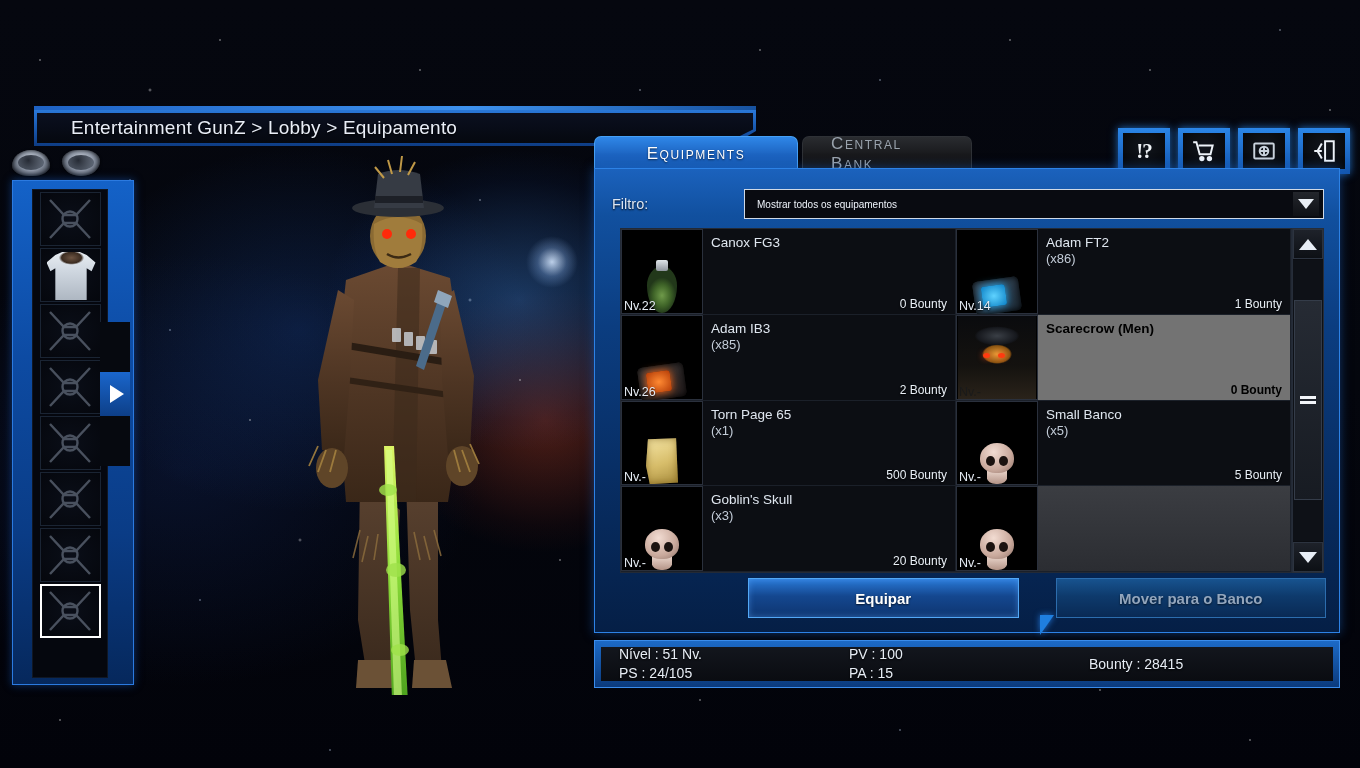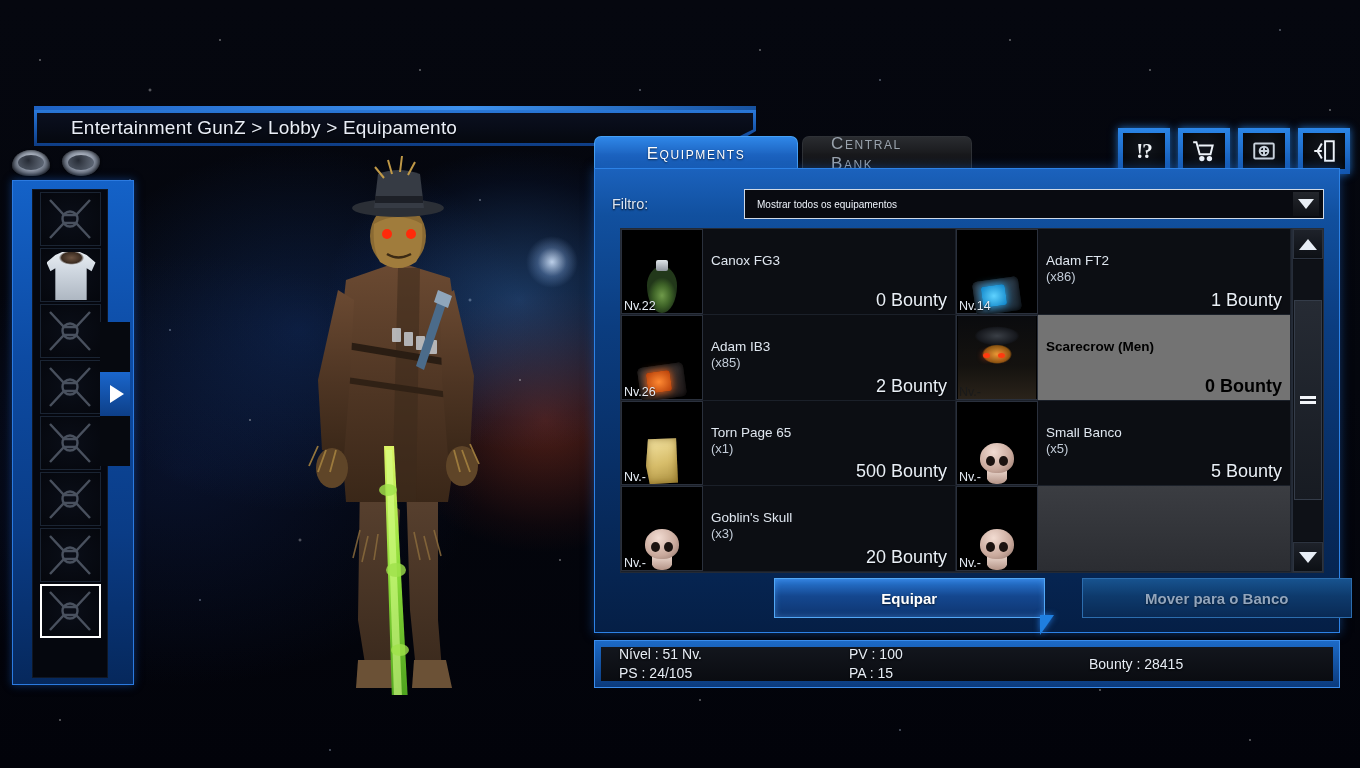--- a/index.html
+++ b/index.html
@@ -240,28 +240,28 @@
     background:#000; position:relative;
     border:1px solid #2a303c;
     display:flex; align-items:flex-end; justify-content:center;
   }
   .item .lvl {
     position:absolute; left:2px; bottom:0px;
     color:#e6ecf4; font-size:12.5px; text-shadow:0 1px 2px #000;
     z-index:3;
   }
   .item.selected .lvl { color:#1a1a1a; text-shadow:none; }
-  .item .body { flex:1; position:relative; padding:6px 8px 0 8px;margin-top:18px; }
+  .item .body { flex:1; position:relative; padding:6px 8px 0 8px; }
   .item .nm { color:#dfe6ef; font-size:13.5px; line-height:16px; }
   .item .qty { color:#c3ccd8; font-size:13px; line-height:16px; }
   .item.selected .nm { color:#000; font-weight:bold; }
   .item.selected .qty { color:#111; }
   .item .bounty {
     position:absolute; right:8px; bottom:3px;
-    color:#e9eff6; font-size:18px; text-shadow:0 1px 2px #000;
+    color:#e9eff6; font-size:12px; text-shadow:0 1px 2px #000;
   }
   .item.selected .bounty { color:#000; font-weight:bold; text-shadow:none; }
 
   
   .th-grenade{width:30px;height:46px;background:
      radial-gradient(ellipse 14px 18px at 50% 62%, #6f9a4a 0%, #3f6428 60%, #22381a 100%);
      border-radius:46% 46% 50% 50%/40% 40% 60% 60%; position:relative;}
   .th-grenade::before{content:'';position:absolute;left:9px;top:-7px;width:12px;height:11px;background:linear-gradient(180deg,#dfe4e8,#8e949c);border-radius:2px;}
   .th-box{width:46px;height:34px;border-radius:5px;position:relative;transform:rotate(-8deg);}
   .th-box.blue{background:linear-gradient(145deg,#3a4a5a,#1b2733);box-shadow:inset 0 0 6px #000;}
@@ -294,21 +294,21 @@
   .sb-btn .up{width:0;height:0;border-left:9px solid transparent;border-right:9px solid transparent;border-bottom:11px solid #e8eef6;}
   .sb-btn .dn{width:0;height:0;border-left:9px solid transparent;border-right:9px solid transparent;border-top:11px solid #e8eef6;}
   #sb-track{flex:1;position:relative;background:#0e1117;margin:1px 0;}
   #sb-thumb{position:absolute;left:1px;right:1px;top:40px;height:200px;
     background:linear-gradient(180deg,#262b34,#171b22);border:1px solid #343c49;
     display:flex;align-items:center;justify-content:center;}
   #sb-thumb .grip{width:16px;height:8px;
     background:linear-gradient(180deg,#f2f5f9 0 3px, transparent 3px 5px, #f2f5f9 5px 8px);}
 
   
-  #actions { position:absolute; left:774px; top:578px; width:578px; height:40px; display:flex; gap:37px; }
+  #actions { position:absolute; left:748px; top:578px; width:578px; height:40px; display:flex; gap:37px; }
   .act {
     flex:1; display:flex; align-items:center; justify-content:center;
     font-size:15px; font-weight:bold;
     border:1px solid #2a6fc0;
   }
   #btn-equip {
     background: linear-gradient(180deg,#2a7ad8 0%, #14478f 45%, #0e3570 100%);
     color:#ffffff; text-shadow:0 1px 2px rgba(0,0,0,.7);
     border:1px solid #52a8f7;
     box-shadow: inset 0 0 6px rgba(90,170,255,.45);

